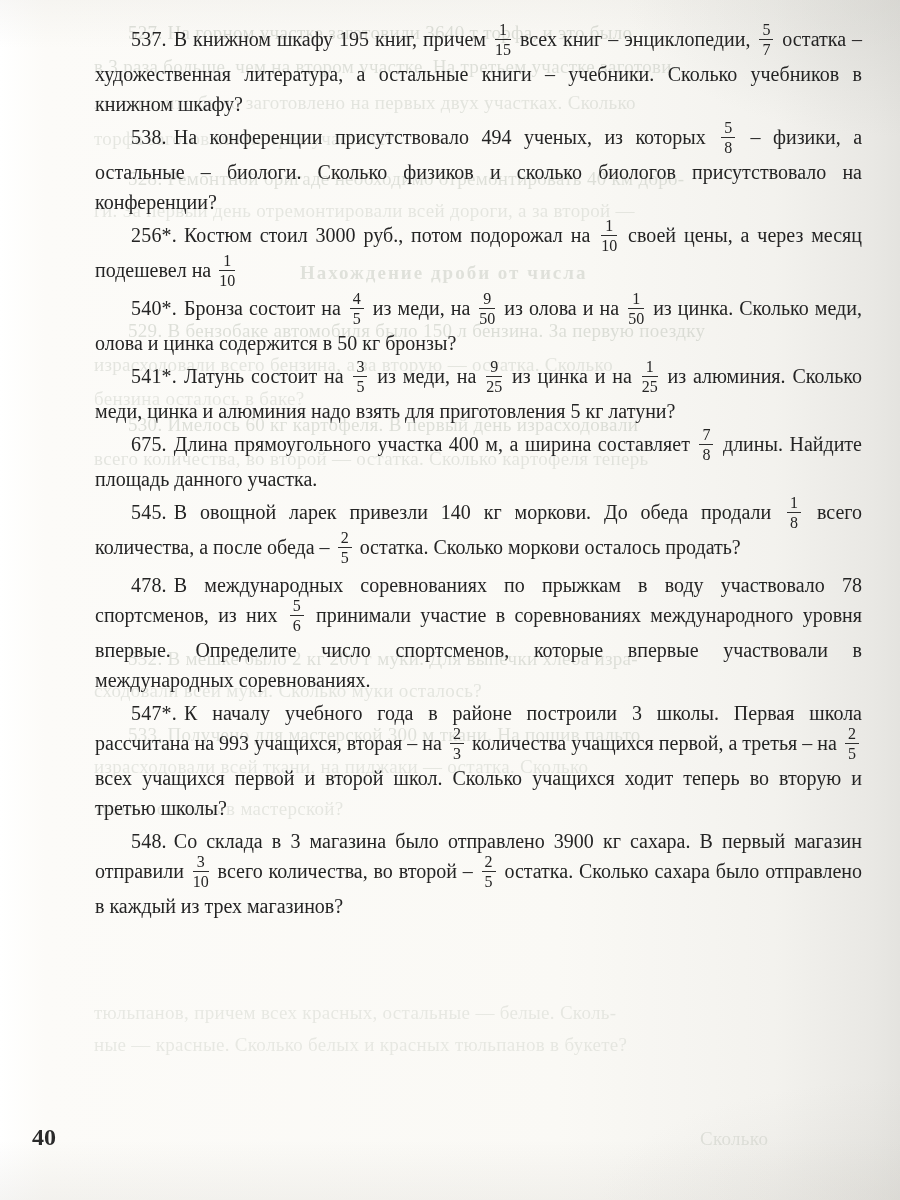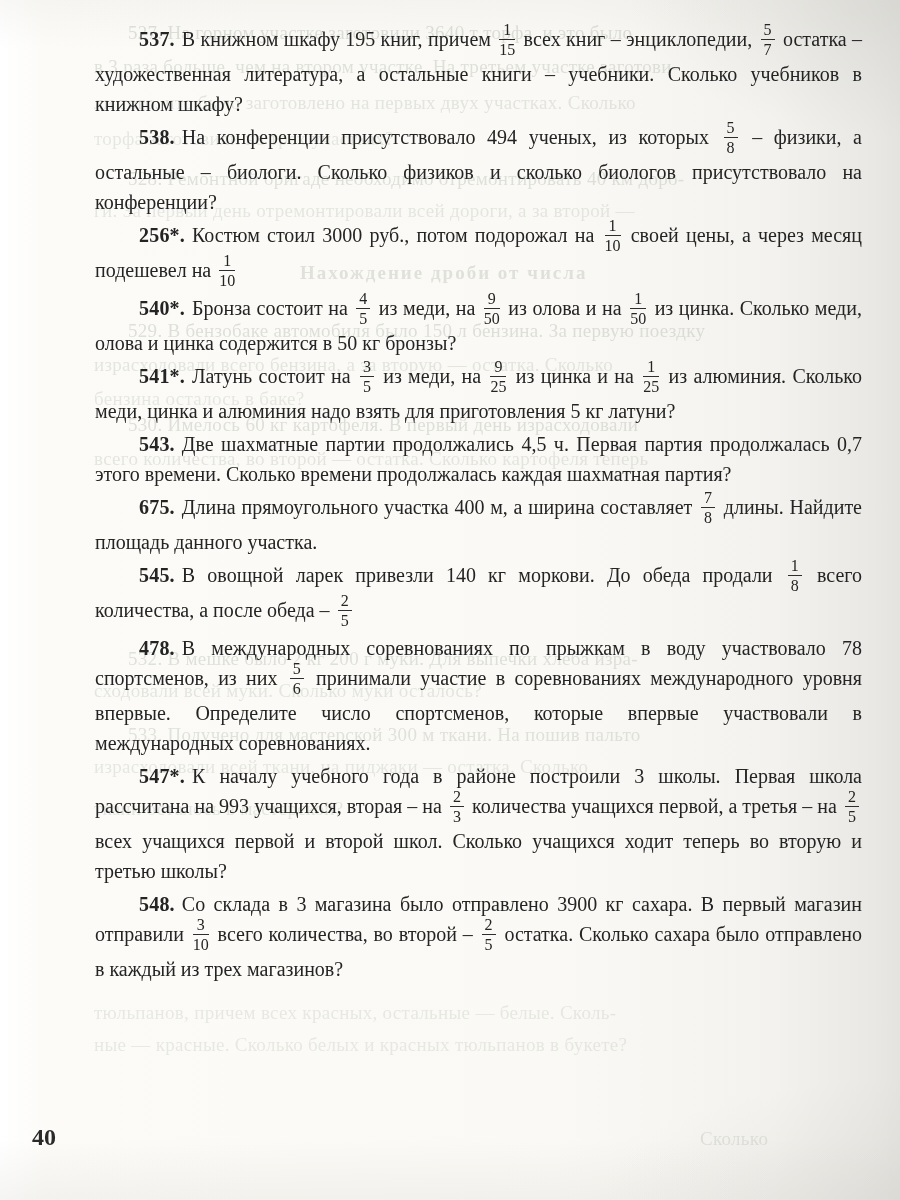--- a/index.html
+++ b/index.html
@@ -34,21 +34,21 @@
   
   #problems {
     position: absolute;
     left: 95px; right: 38px; top: 24px;
     color: #242424;
     font-size: 20px;
     line-height: 30px;
     text-align: justify;
   }
   .problem { margin: 0 0 3px 0; text-indent: 36px; }
-  .pnum { font-weight: bold; letter-spacing: 0.2px; margin-right: 7px; margin-left: 8px; }
+  .pnum { font-weight: normal; letter-spacing: 0.2px; margin-right: 7px; }
   .frac {
     display: inline-block;
     vertical-align: middle;
     text-align: center;
     text-indent: 0;
     font-size: 16px;
     line-height: 15px;
     margin: 0 3px;
     transform: translateY(-2px);
   }
@@ -89,21 +89,20 @@
   </div>
 
 <div class="shade"></div>
 
 <div id="problems">
     <p class="problem"><b class="pnum">537.</b><span>В книжном шкафу 195 книг, причем </span><span class="frac"><span class="fn">1</span><span class="fd">15</span></span><span> всех книг – энциклопедии, </span><span class="frac"><span class="fn">5</span><span class="fd">7</span></span><span> остатка – художественная литература, а остальные книги – учебники. Сколько учебников в книжном шкафу?</span></p>
     <p class="problem"><b class="pnum">538.</b><span>На конференции присутствовало 494 ученых, из которых </span><span class="frac"><span class="fn">5</span><span class="fd">8</span></span><span> – физики, а остальные – биологи. Сколько физиков и сколько биологов присутствовало на конференции?</span></p>
     <p class="problem"><b class="pnum">256*.</b><span>Костюм стоил 3000 руб., потом подорожал на </span><span class="frac"><span class="fn">1</span><span class="fd">10</span></span><span> своей цены, а через месяц подешевел на </span><span class="frac"><span class="fn">1</span><span class="fd">10</span></span></p>
     <p class="problem"><b class="pnum">540*.</b><span>Бронза состоит на </span><span class="frac"><span class="fn">4</span><span class="fd">5</span></span><span> из меди, на </span><span class="frac"><span class="fn">9</span><span class="fd">50</span></span><span> из олова и на </span><span class="frac"><span class="fn">1</span><span class="fd">50</span></span><span> из цинка. Сколько меди, олова и цинка содержится в 50 кг бронзы?</span></p>
     <p class="problem"><b class="pnum">541*.</b><span>Латунь состоит на </span><span class="frac"><span class="fn">3</span><span class="fd">5</span></span><span> из меди, на </span><span class="frac"><span class="fn">9</span><span class="fd">25</span></span><span> из цинка и на </span><span class="frac"><span class="fn">1</span><span class="fd">25</span></span><span> из алюминия. Сколько меди, цинка и алюминия надо взять для приготовления 5 кг латуни?</span></p>
-    <p class="problem"><b class="pnum">543.</b><span>Две шахматные партии продолжались 4,5 ч. Первая партия продолжалась 0,7 этого времени. Сколько времени продолжалась каждая шахматная партия?</span></p>
     <p class="problem"><b class="pnum">675.</b><span>Длина прямоугольного участка 400 м, а ширина составляет </span><span class="frac"><span class="fn">7</span><span class="fd">8</span></span><span> длины. Найдите площадь данного участка.</span></p>
-    <p class="problem"><b class="pnum">545.</b><span>В овощной ларек привезли 140 кг моркови. До обеда продали </span><span class="frac"><span class="fn">1</span><span class="fd">8</span></span><span> всего количества, а после обеда – </span><span class="frac"><span class="fn">2</span><span class="fd">5</span></span></p>
+    <p class="problem"><b class="pnum">545.</b><span>В овощной ларек привезли 140 кг моркови. До обеда продали </span><span class="frac"><span class="fn">1</span><span class="fd">8</span></span><span> всего количества, а после обеда – </span><span class="frac"><span class="fn">2</span><span class="fd">5</span></span><span> остатка. Сколько моркови осталось продать?</span></p>
     <p class="problem"><b class="pnum">478.</b><span>В международных соревнованиях по прыжкам в воду участвовало 78 спортсменов, из них </span><span class="frac"><span class="fn">5</span><span class="fd">6</span></span><span> принимали участие в соревнованиях международного уровня впервые. Определите число спортсменов, которые впервые участвовали в международных соревнованиях.</span></p>
     <p class="problem"><b class="pnum">547*.</b><span>К началу учебного года в районе построили 3 школы. Первая школа рассчитана на 993 учащихся, вторая – на </span><span class="frac"><span class="fn">2</span><span class="fd">3</span></span><span> количества учащихся первой, а третья – на </span><span class="frac"><span class="fn">2</span><span class="fd">5</span></span><span> всех учащихся первой и второй школ. Сколько учащихся ходит теперь во вторую и третью школы?</span></p>
     <p class="problem"><b class="pnum">548.</b><span>Со склада в 3 магазина было отправлено 3900 кг сахара. В первый магазин отправили </span><span class="frac"><span class="fn">3</span><span class="fd">10</span></span><span> всего количества, во второй – </span><span class="frac"><span class="fn">2</span><span class="fd">5</span></span><span> остатка. Сколько сахара было отправлено в каждый из трех магазинов?</span></p>
   </div>
 
 <div id="page-num">40</div>
 
 </body></html>

